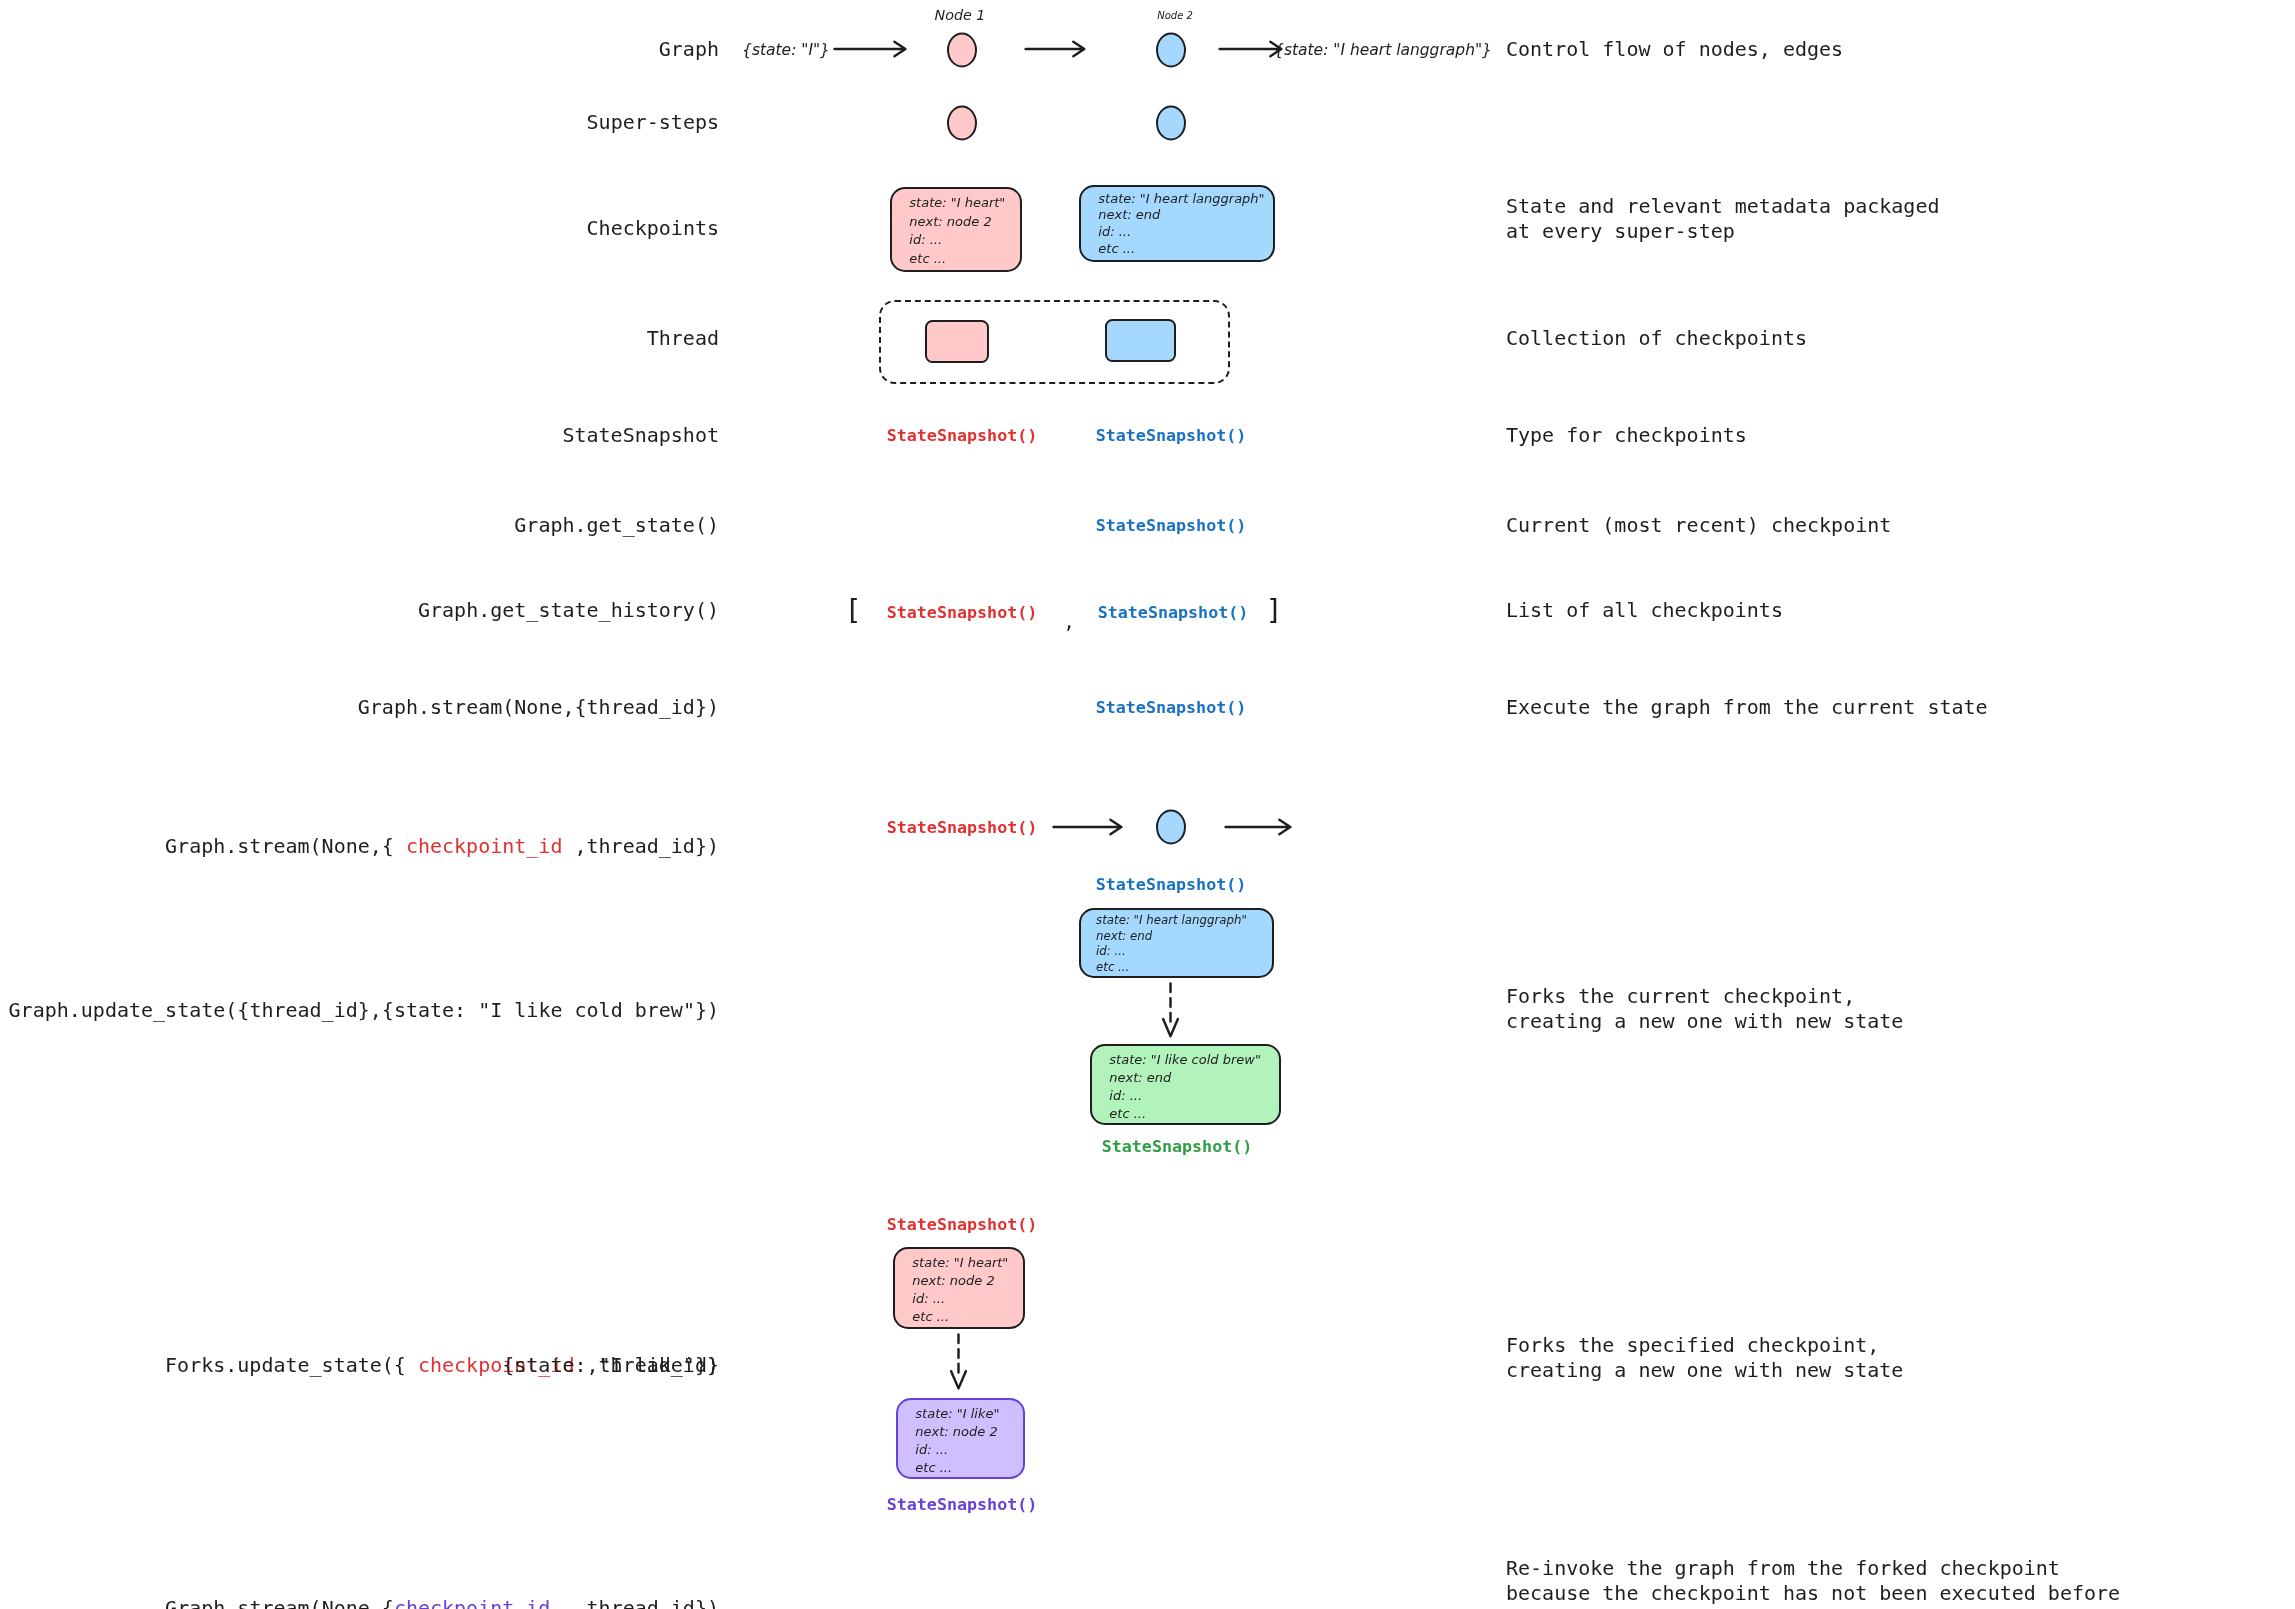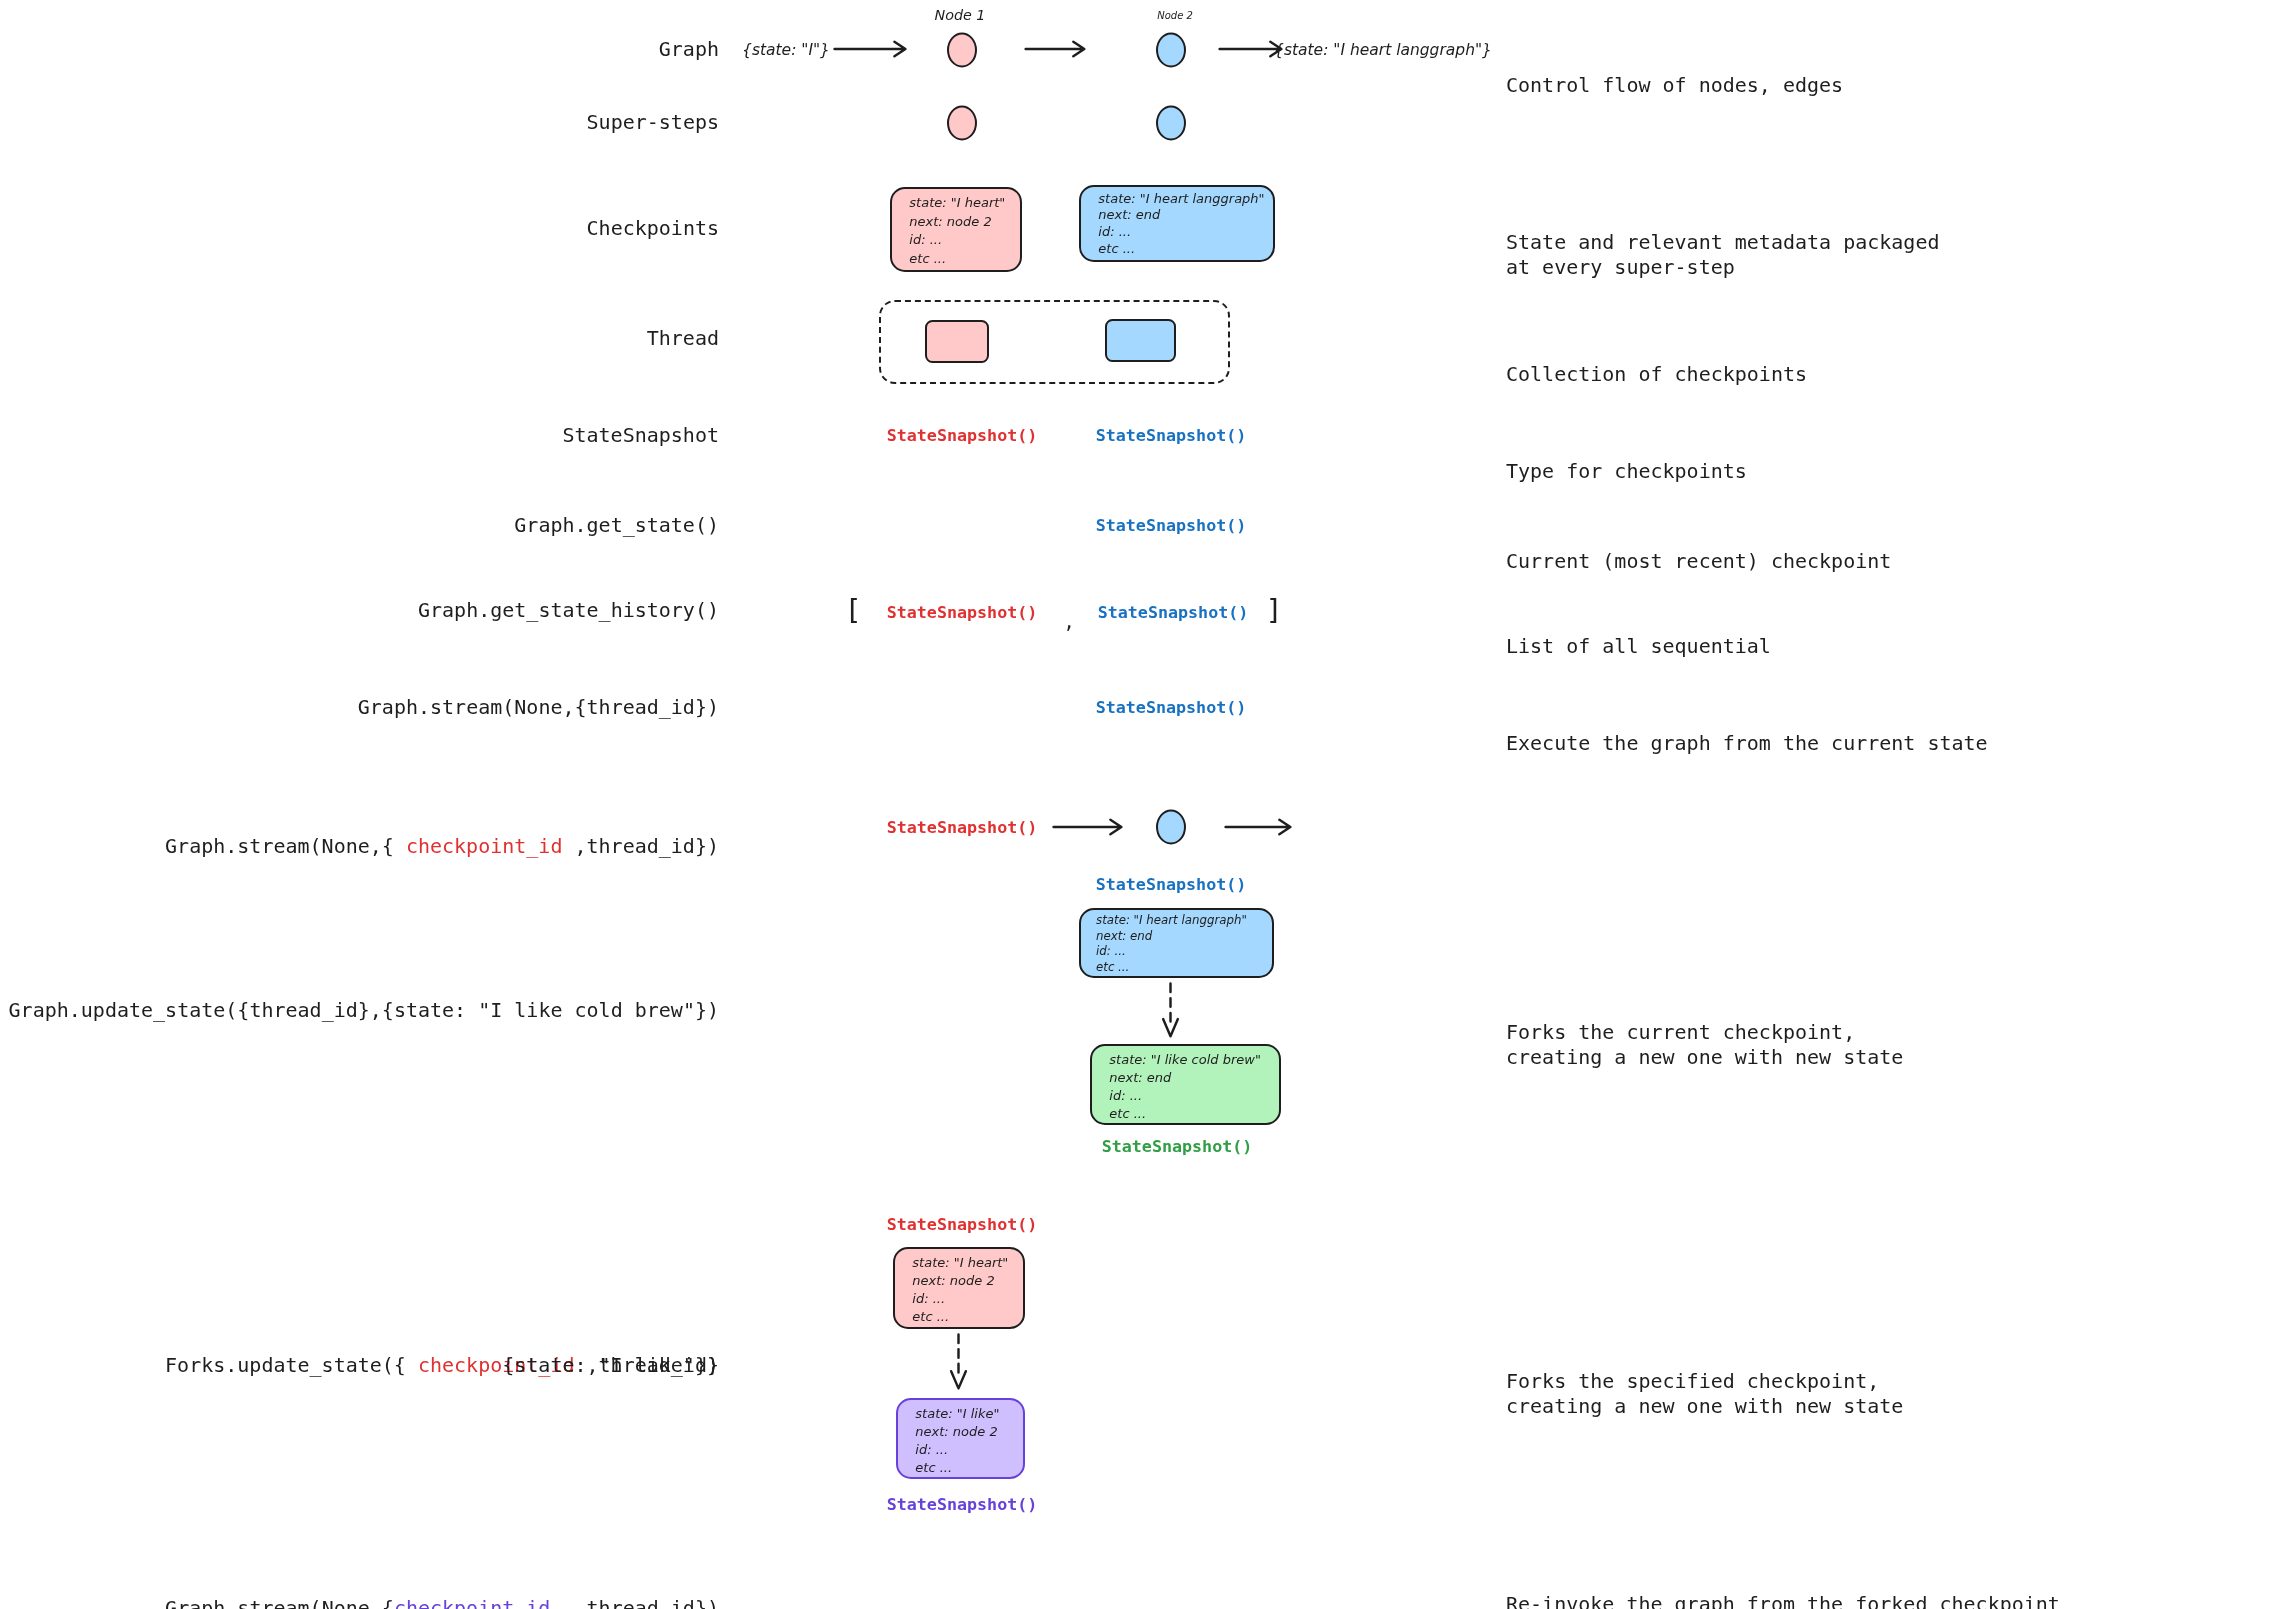--- a/index.html
+++ b/index.html
@@ -5,21 +5,21 @@
   html,body{margin:0;padding:0;background:#ffffff;}
   .canvas{position:relative;width:2295px;height:1610px;background:#ffffff;overflow:hidden;
           font-family:"DejaVu Sans Mono",monospace;color:var(--ink);}
 
   
   .rowlabel{position:absolute;right:1576px;font-size:20px;line-height:25px;white-space:pre;
             color:var(--ink);text-align:right;}
 
   
   .desc{position:absolute;left:1506px;font-size:20px;line-height:25.4px;white-space:pre-line;
-        color:var(--ink);margin-top:36px;}
+        color:var(--ink);}
 
   
   .ss{position:absolute;transform:translate(-50%,-50%);font-size:16.7px;font-weight:bold;white-space:pre;}
   .red{color:var(--red);}  .blue{color:var(--blue);}
   .green{color:var(--green);}  .purple{color:var(--purple);}
 
   .bracket{position:absolute;transform:translate(-50%,-50%);font-size:28.5px;color:var(--ink);}
   .comma{position:absolute;transform:translate(-50%,-50%);font-size:18.6px;color:var(--ink);}
 
   
@@ -108,21 +108,21 @@
   <div class="rowlabel" style="top:513px">Graph.get_state()</div>
   <div class="ss blue" style="left:1171px;top:525px">StateSnapshot()</div>
   <div class="desc" style="top:513px">Current (most recent) checkpoint</div>
 
   <div class="rowlabel" style="top:598px">Graph.get_state_history()</div>
   <div class="bracket" style="left:853px;top:610px">[</div>
   <div class="ss red" style="left:962px;top:612px">StateSnapshot()</div>
   <div class="comma" style="left:1069px;top:621px">,</div>
   <div class="ss blue" style="left:1173px;top:612px">StateSnapshot()</div>
   <div class="bracket" style="left:1274px;top:610px">]</div>
-  <div class="desc" style="top:598px">List of all sequential</div>
+  <div class="desc" style="top:598px">List of all checkpoints</div>
 
   <div class="rowlabel" style="top:695px">Graph.stream(None,{thread_id})</div>
   <div class="ss blue" style="left:1171px;top:707px">StateSnapshot()</div>
   <div class="desc" style="top:695px">Execute the graph from the current state</div>
 
   <div class="rowlabel" style="top:809px">
     <span>Graph.stream(None,{ </span><span class="red">checkpoint_id</span><span> ,thread_id})</span>
   </div>
   <div class="ss red" style="left:962px;top:827px">StateSnapshot()</div>
   <div class="arrow" style="left:1052px;top:816px">

